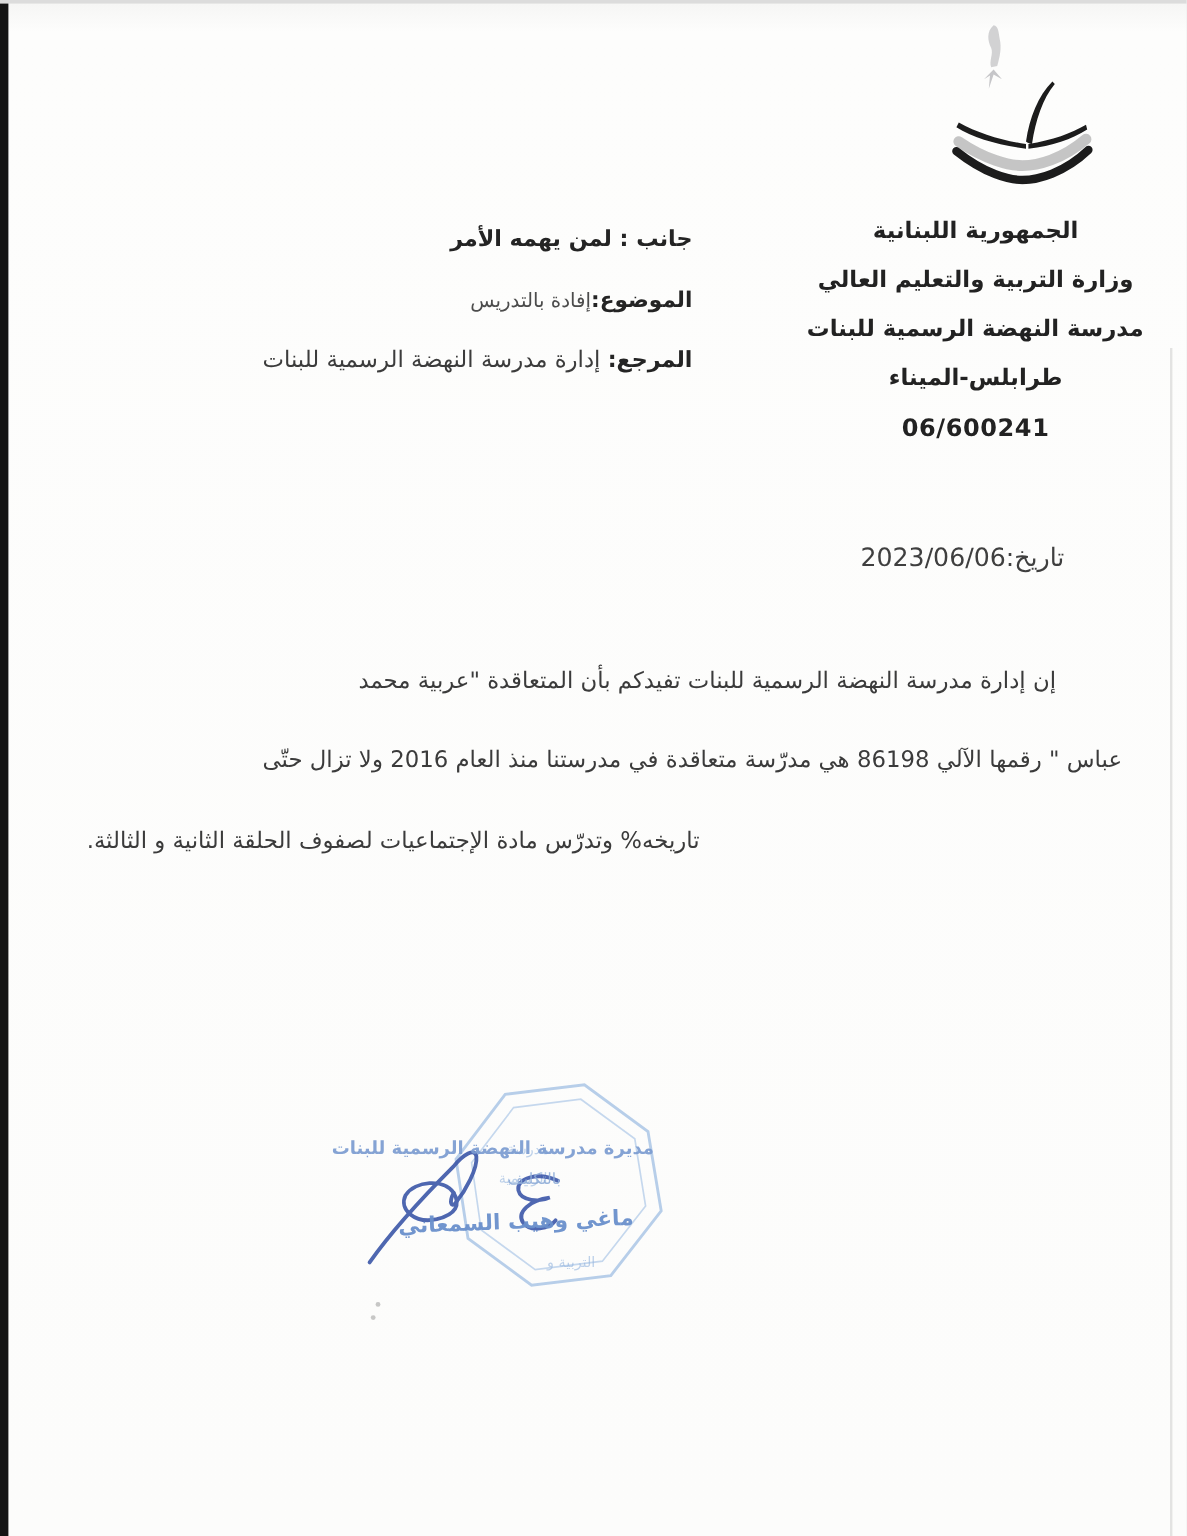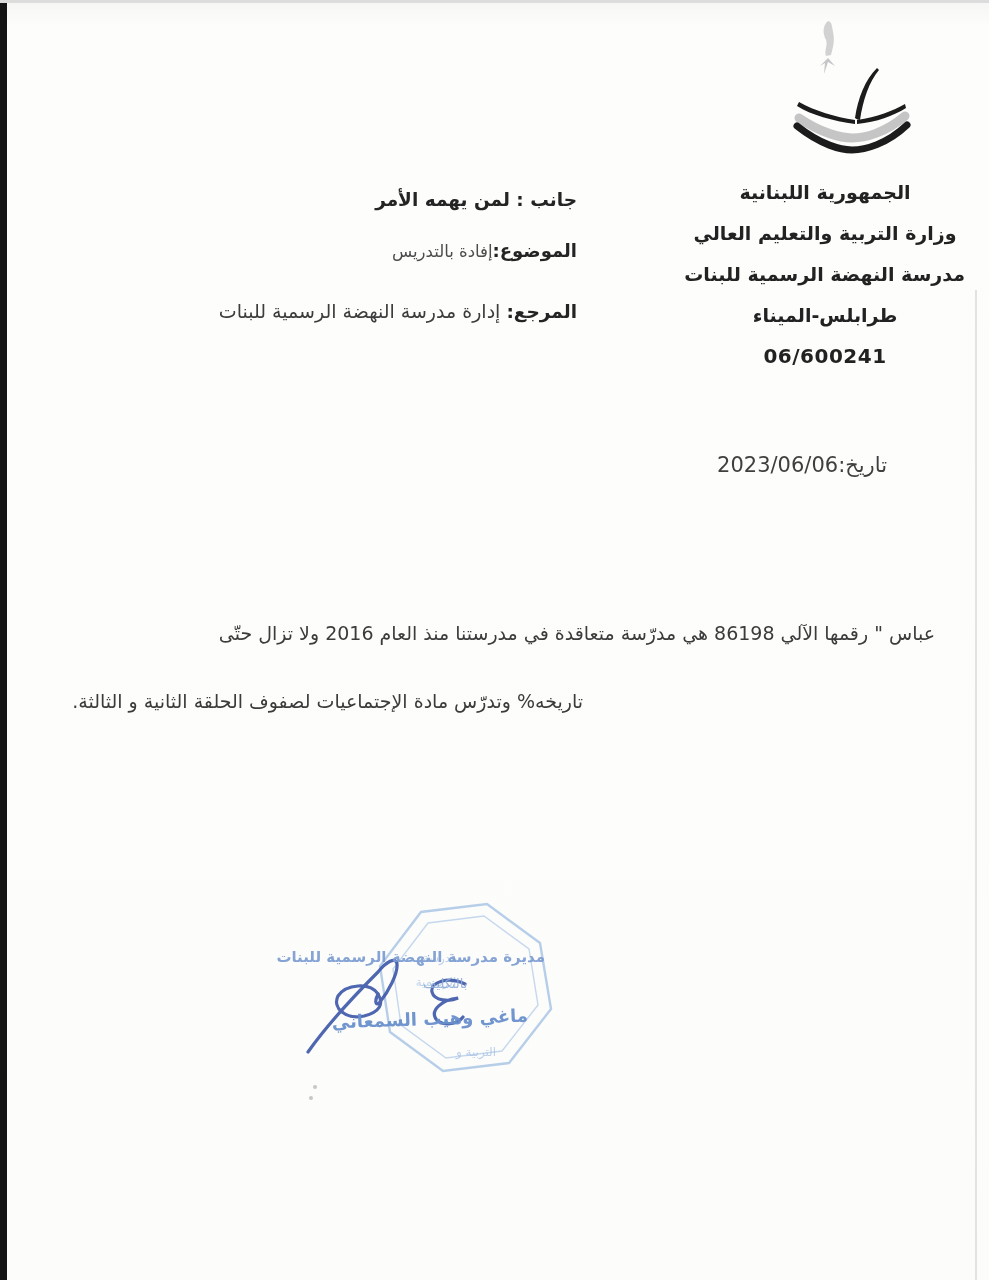--- a/index.html
+++ b/index.html
@@ -17,33 +17,33 @@
   .rtl{direction:rtl;unicode-bidi:plaintext;}
 
   
   .edge-left{left:0;top:0;width:7px;height:1280px;background:#141414;}
   .edge-top{left:0;top:0;width:989px;height:3px;background:#dcdcdc;}
   .scan-line-right{left:975px;top:290px;width:2px;height:990px;background:#e3e3e2;}
   .speck{width:4px;height:4px;border-radius:50%;background:#9a9a9a;opacity:.55;}
 
   
   .letterhead{
-    top:172px;right:24px;width:280px;
+    top:172px;right:36px;width:280px;
     text-align:center;font-weight:bold;
     font-size:19px;line-height:41px;color:#222;margin-left:48px;
   }
   .letterhead .code{font-size:20px;letter-spacing:.5px;direction:ltr;}
 
   
   .addr{right:412px;text-align:right;}
   .addr-to{top:189px;font-size:18.5px;font-weight:bold;color:#242424;}
   .addr-subject{top:240px;font-size:18px;}
   .addr-subject .lbl{font-weight:bold;color:#242424;}
   .addr-subject .val{font-size:16.5px;color:#4c4c4c;margin-top:48px;}
-  .addr-ref{top:300px;font-size:18.5px;}
+  .addr-ref{top:289px;font-size:18.5px;}
   .addr-ref .lbl{font-weight:bold;color:#242424;}
   .addr-ref .val{font-size:19px;color:#3c3c3c;}
 
   .date-line{top:453px;right:102px;font-size:21px;color:#3f3f3f;}
 
   .body-line{font-size:19px;color:#3b3b3b;}
   .body-1{top:556px;right:109px;}
   .body-2{top:622px;right:54px;}
   .body-3{top:690px;right:406px;margin-left:32px;}
 
@@ -92,20 +92,21 @@
   <div class="abs addr addr-to rtl nowrap">جانب : لمن يهمه الأمر</div>
   <div class="abs addr addr-subject rtl nowrap">
     <span class="lbl">الموضوع:</span><span class="val">إفادة بالتدريس</span>
   </div>
   <div class="abs addr addr-ref rtl nowrap">
     <span class="lbl">المرجع:</span><span class="val"> إدارة مدرسة النهضة الرسمية للبنات</span>
   </div>
 
   <div class="abs date-line rtl nowrap">تاريخ:2023/06/06</div>
 
+  <div class="abs body-line body-1 rtl nowrap">إن إدارة مدرسة النهضة الرسمية للبنات تفيدكم  بأن المتعاقدة "عربية محمد</div>
   <div class="abs body-line body-2 rtl nowrap">عباس "  رقمها الآلي 86198 هي مدرّسة متعاقدة في مدرستنا منذ العام  2016 ولا تزال حتّى</div>
   <div class="abs body-line body-3 rtl nowrap">تاريخه% وتدرّس مادة الإجتماعيات  لصفوف الحلقة الثانية و الثالثة.</div>
 
 
   <svg class="abs" style="left:280px;top:880px;" width="300" height="215" viewBox="0 0 300 215">
 
     <g stroke="#8ab0de" fill="none" opacity="0.6">
       <path d="M271 129 L229 183 L163 191 L110 152 L100 86 L141 32 L207 24 L260 63 Z" stroke-width="2.4"></path>
       <path d="M258 125 L222 171 L166 178 L121 145 L113 89 L148 43 L204 36 L249 69 Z" stroke-width="1.4" opacity="0.8"></path>
     </g>

